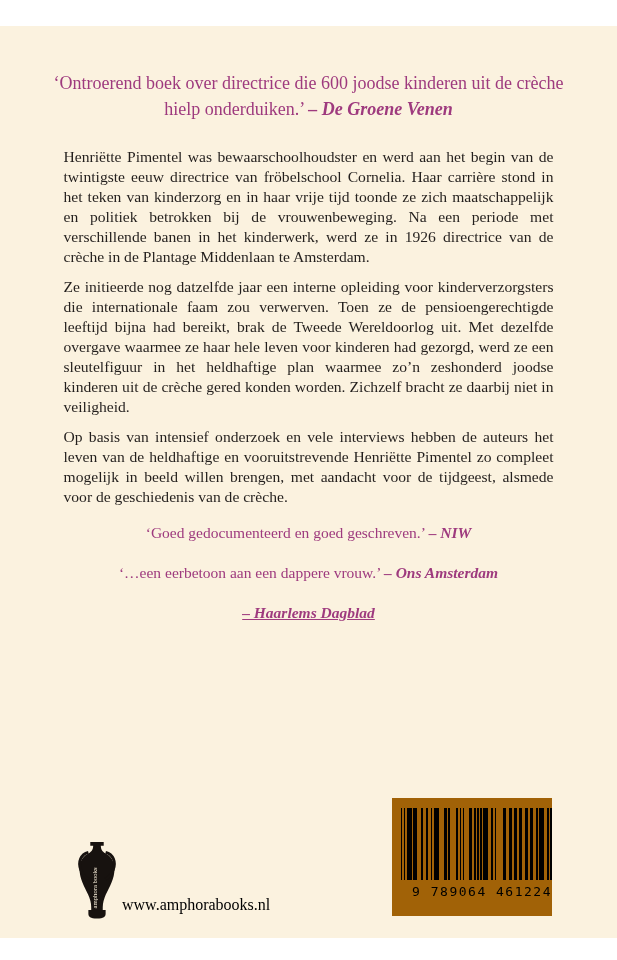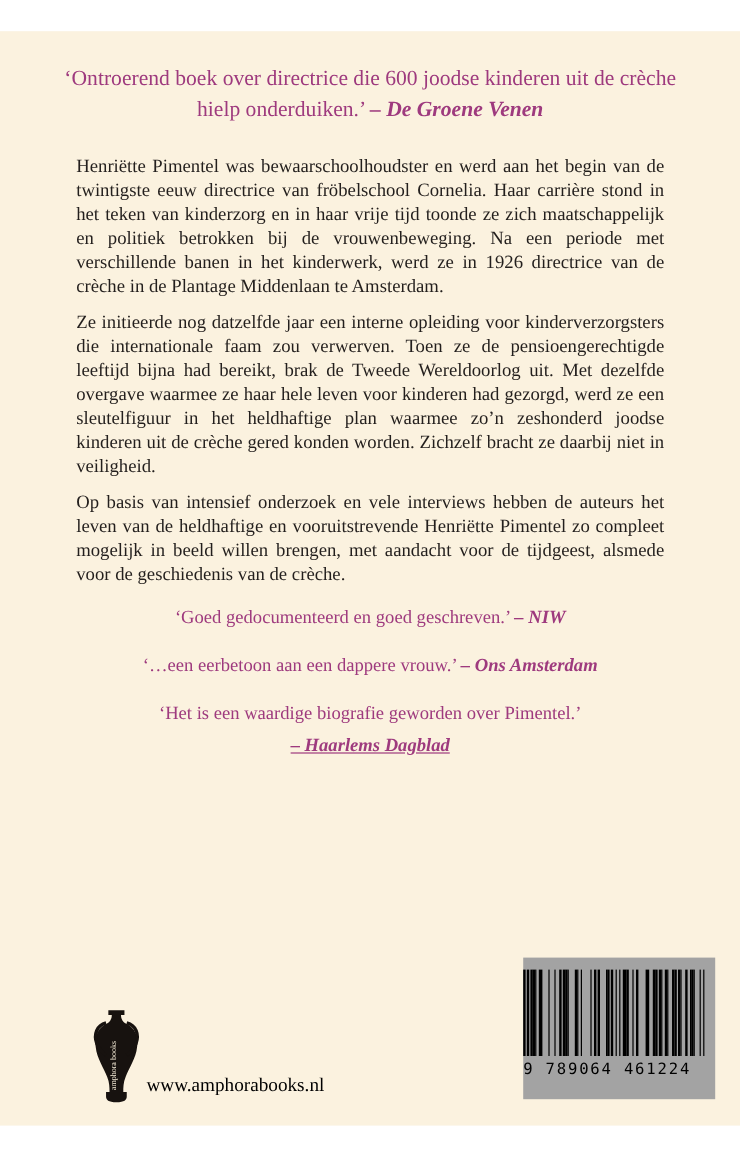--- a/index.html
+++ b/index.html
@@ -14,21 +14,21 @@
     box-sizing: border-box;
   }
   .page-margin-top, .page-margin-bottom {
     position: absolute; left: 0; width: 100%; background: #ffffff;
   }
   .page-margin-top { top: 0; height: 26px; }
   .page-margin-bottom { bottom: 0; height: 22px; }
 
   .headline {
     margin: 0 auto;
-    padding-top: 52px;
+    padding-top: 70px;
     width: 525px;
     text-align: center;
     color: #9e3a7e;
     font-size: 18px;
     line-height: 26px;
   }
   .attr { font-weight: 700; font-style: italic; }
 
   .synopsis {
     width: 490px;
@@ -65,27 +65,26 @@
     font-size: 16px;
     color: #000000;
   }
 
   .barcode {
     position: absolute;
     left: 392px;
     top: 798px;
     width: 160px;
     height: 118px;
-    background: #a3a3a3;
+    background: #a16207;
     display: flex;
     flex-direction: column;
-    align-items: flex-start;
+    align-items: flex-end;
     padding-top: 10px;
     box-sizing: border-box;
-    margin-left: 44px;
   }
   .bars { display: flex; height: 72px; }
   .bit { width: 1.6px; height: 100%; }
   .bit.on { background: #000000; }
   .barcode-number {
     font-family: "DejaVu Sans Mono", monospace;
     font-size: 13px;
     letter-spacing: 1.5px;
     color: #000000;
     margin-top: 4px;
@@ -101,21 +100,21 @@
 
   <div class="synopsis">
     <p>Henriëtte Pimentel was bewaarschoolhoudster en werd aan het begin van de twintigste eeuw directrice van fröbelschool Cornelia. Haar carrière stond in het teken van kinderzorg en in haar vrije tijd toonde ze zich maatschappelijk en politiek betrokken bij de vrouwenbeweging. Na een periode met verschillende banen in het kinderwerk, werd ze in 1926 directrice van de crèche in de Plantage Middenlaan te Amsterdam.</p>
     <p>Ze initieerde nog datzelfde jaar een interne opleiding voor kinderverzorgsters die internationale faam zou verwerven. Toen ze de pensioengerechtigde leeftijd bijna had bereikt, brak de Tweede Wereldoorlog uit. Met dezelfde overgave waarmee ze haar hele leven voor kinderen had gezorgd, werd ze een sleutelfiguur in het heldhaftige plan waarmee zo’n zeshonderd joodse kinderen uit de crèche gered konden worden. Zichzelf bracht ze daarbij niet in veiligheid.</p>
     <p>Op basis van intensief onderzoek en vele interviews hebben de auteurs het leven van de heldhaftige en vooruitstrevende Henriëtte Pimentel zo compleet mogelijk in beeld willen brengen, met aandacht voor de tijdgeest, alsmede voor de geschiedenis van de crèche.</p>
   </div>
 
   <div class="reviews">
     <p><span>‘Goed gedocumenteerd en goed geschreven.’</span> <span class="attr">– NIW</span></p>
     <p><span>‘…een eerbetoon aan een dappere vrouw.’</span> <span class="attr">– Ons Amsterdam</span></p>
-    <p class="attr-block"><span>‘Het is een waardige biografie geworden over Pimentel.’</span> <span class="attr">– Haarlems Dagblad</span></p>
+    <p class="attr-block"> <span class="attr">– Haarlems Dagblad</span></p>
   </div>
 
   <svg class="logo" viewBox="0 0 44 96" xmlns="http://www.w3.org/2000/svg">
     <path fill="#17120f" d="M15,2 h14 v4 h-3 c0,3 1,6 5,8 c8,4 10,12 9,20 c-1,10 -7,18 -10,26 c-2,5 -2,9 -2,13 h3 v4 c0,3 -2,5 -9,5 s-9,-2 -9,-5 v-4 h3 c0,-4 0,-8 -2,-13 c-3,-8 -9,-16 -10,-26 c-1,-8 1,-16 9,-20 c4,-2 5,-5 5,-8 h-3 z"></path>
     <path fill="none" stroke="#17120f" stroke-width="3" d="M13,13 c-8,2 -11,10 -8,18 c2,5 5,8 8,10"></path>
     <path fill="none" stroke="#17120f" stroke-width="3" d="M31,13 c8,2 11,10 8,18 c-2,5 -5,8 -8,10"></path>
     <text x="22" y="50" transform="rotate(-90 22 50)" text-anchor="middle" font-family="Liberation Serif, serif" font-size="7" fill="#f7edd8">amphora books</text>
   </svg>
 
   <span class="website">www.amphorabooks.nl</span>

